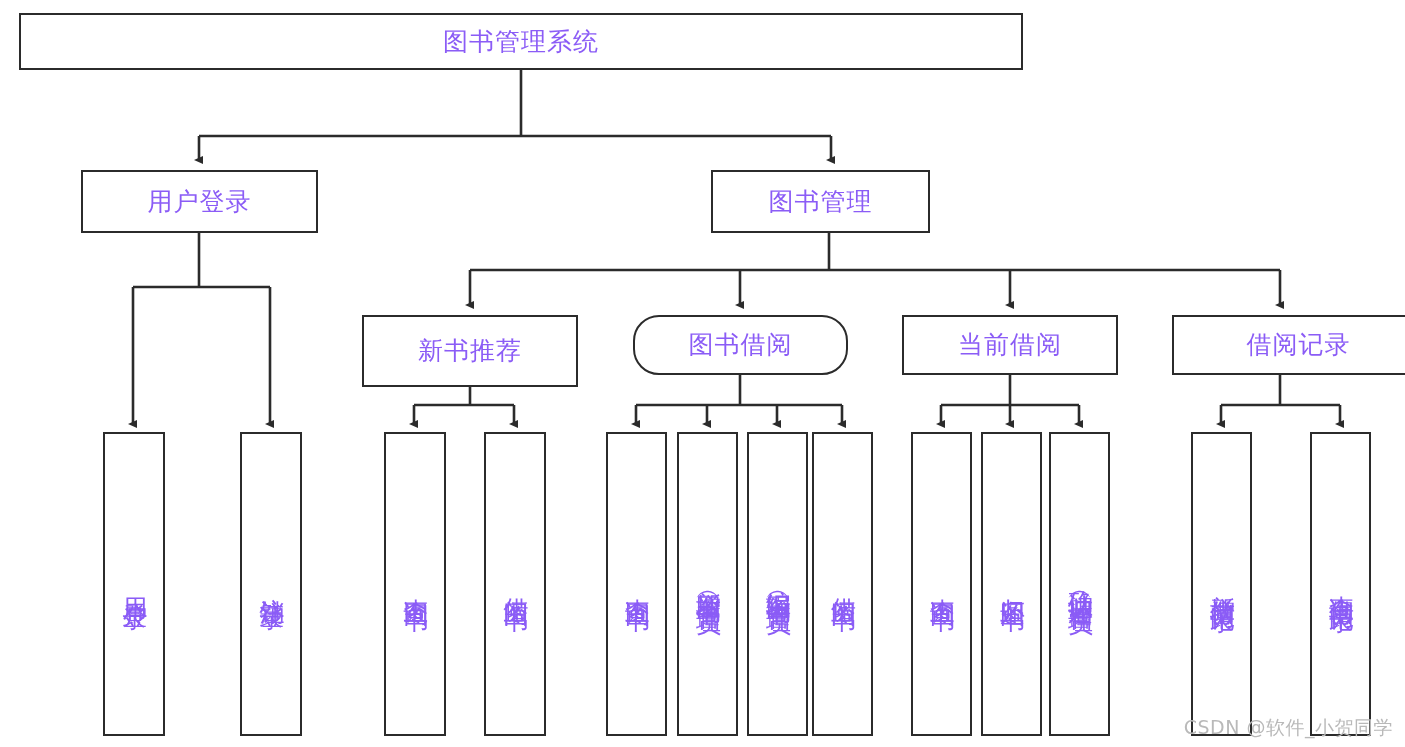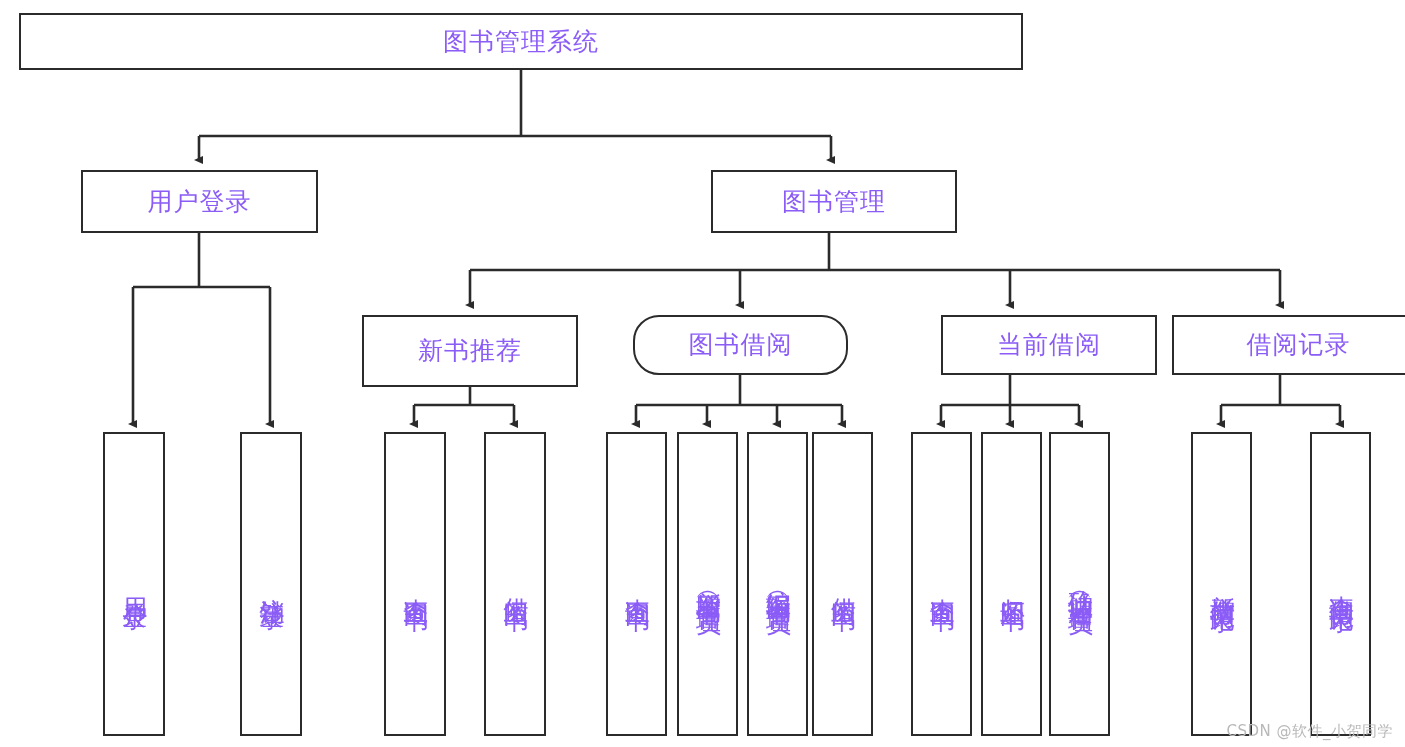--- a/index.html
+++ b/index.html
@@ -52,21 +52,21 @@
   .node.vert .label {
     writing-mode: vertical-rl;
     text-orientation: upright;
     display: block;
     max-height: 100%;
   }
   .watermark {
     position: absolute;
     right: 12px;
     bottom: 6px;
-    font-size: 15px;
+    font-size: 19px;
     color: #b9b9b9;
     letter-spacing: 0.5px;
     white-space: nowrap;
     user-select: none;
   }
 </style>
 </head>
 <body>
 
 <div id="diagram-root">
@@ -121,31 +121,31 @@
     </g>
   </svg>
 
   <div class="node horiz" style="left:19px; top:13px; width:1004px; height:57px;">
     <span class="label">图书管理系统</span>
   </div>
 
   <div class="node horiz" style="left:81px; top:170px; width:237px; height:63px;">
     <span class="label">用户登录</span>
   </div>
-  <div class="node horiz" style="left:711px; top:170px; width:246px; height:63px;">
+  <div class="node horiz" style="left:711px; top:170px; width:219px; height:63px;">
     <span class="label">图书管理</span>
   </div>
 
   <div class="node horiz" style="left:362px; top:315px; width:216px; height:72px;">
     <span class="label">新书推荐</span>
   </div>
   <div class="node horiz" style="left:633px; top:315px; width:215px; height:60px;border-radius:26px;">
     <span class="label">图书借阅</span>
   </div>
-  <div class="node horiz" style="left:941px; top:315px; width:216px; height:60px;">
+  <div class="node horiz" style="left:902px; top:315px; width:216px; height:60px;">
     <span class="label">当前借阅</span>
   </div>
   <div class="node horiz" style="left:1172px; top:315px; width:253px; height:60px;">
     <span class="label">借阅记录</span>
   </div>
 
   <div class="node vert" style="left:103px; top:432px; width:62px; height:304px;">
     <span class="label">用户登录</span>
   </div>
   <div class="node vert" style="left:240px; top:432px; width:62px; height:304px;">

